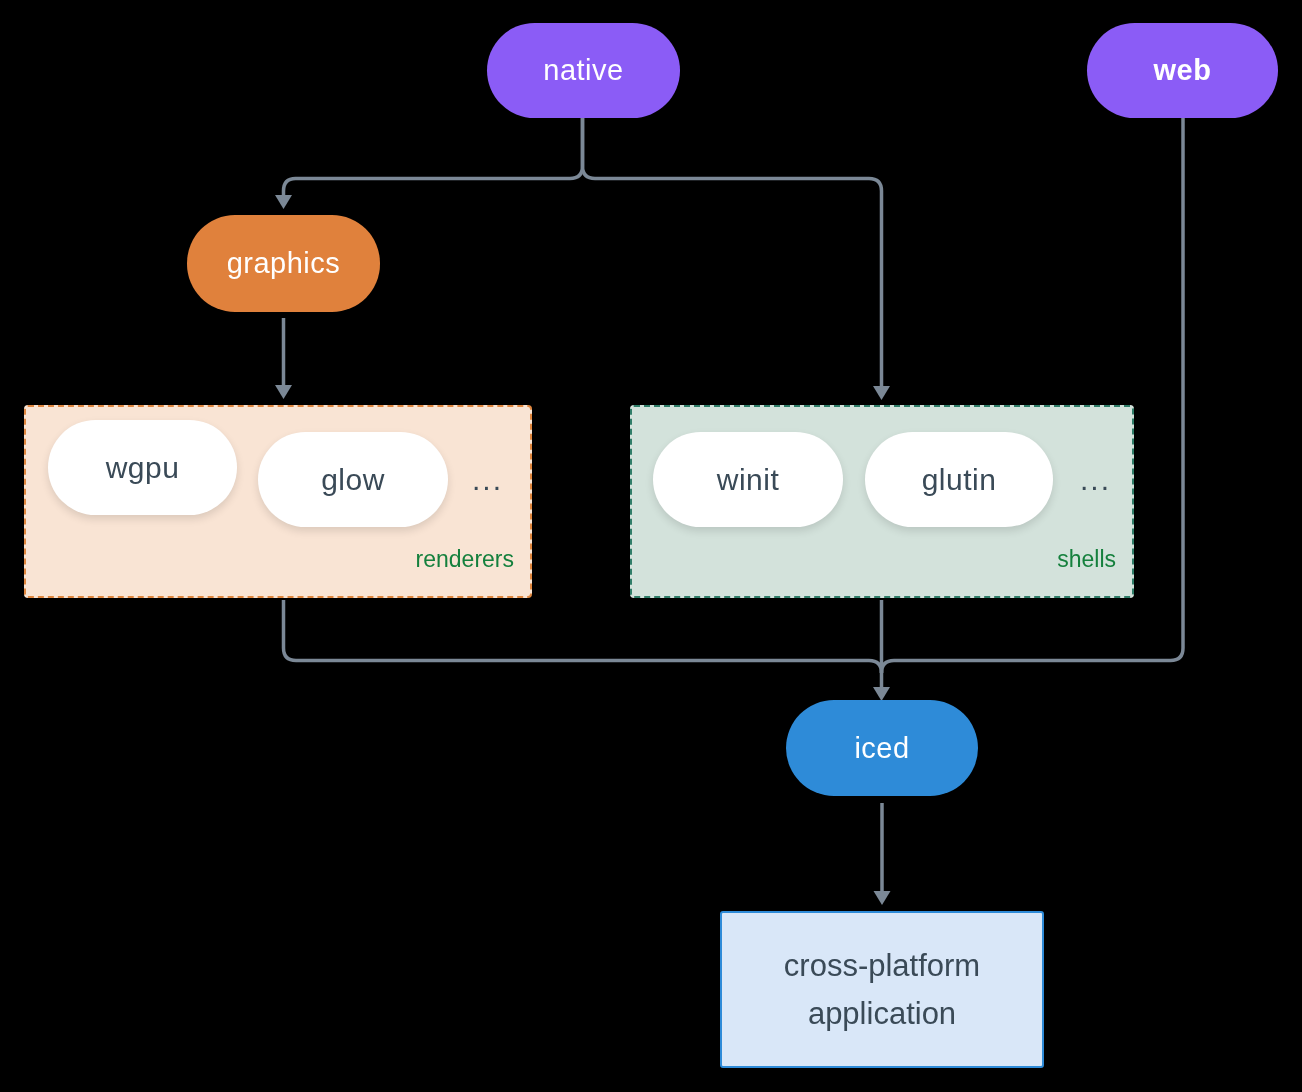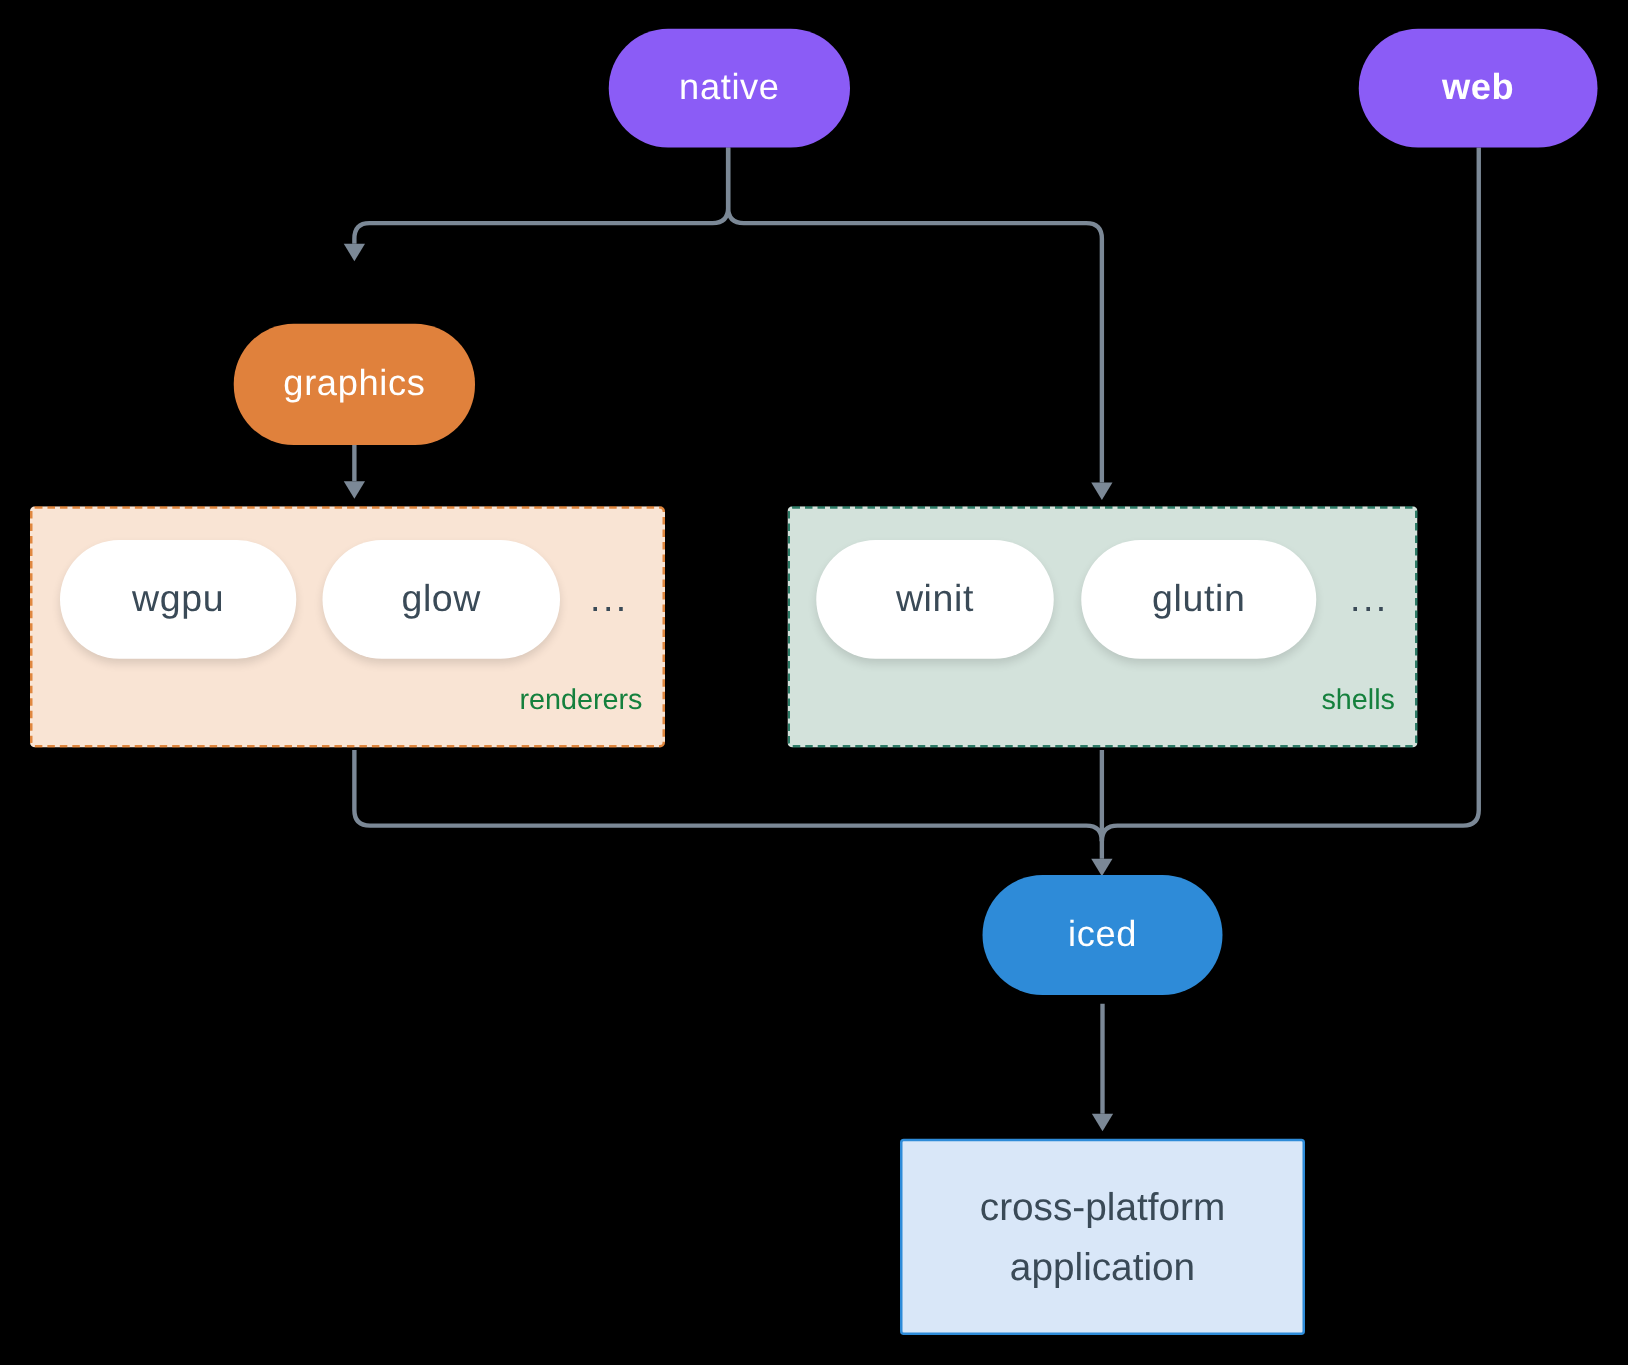--- a/index.html
+++ b/index.html
@@ -26,21 +26,21 @@
   .pill {
     display: flex;
     align-items: center;
     justify-content: center;
     border-radius: 48px;
     font-size: 29px;
     letter-spacing: 0.5px;
   }
 
   .pill-purple { background: #8b5cf6; color: #ffffff; }
-  .pill-orange { background: #e0813c; color: #ffffff; margin-top: 44px; }
+  .pill-orange { background: #e0813c; color: #ffffff; }
   .pill-blue   { background: #2e8bd8; color: #ffffff; }
   .pill-white  {
     background: #ffffff;
     color: #3a4a57;
     font-size: 30px;
     box-shadow: 0 4px 8px rgba(0,0,0,0.12);
   }
 
   .node-native   { left: 487px; top: 23px;  width: 193px; height: 95px; }
   .node-web      { left: 1087px; top: 23px; width: 191px; height: 95px; font-weight: bold; }
@@ -55,21 +55,21 @@
     background: #f9e4d4;
     border: 2px dashed #e0873f;
   }
   .group-shells {
     left: 630px; top: 405px; width: 504px; height: 193px;
     background: #d3e2db;
     border: 2px dashed #2f7d68;
   }
   .group-box .pill { position: absolute; }
 
-  .renderers-pill-1 { left: 22px;  top: 25px; width: 189px; height: 95px; }
+  .renderers-pill-1 { left: 22px;  top: 13px; width: 189px; height: 95px; }
   .renderers-pill-2 { left: 232px; top: 25px; width: 190px; height: 95px; }
   .shells-pill-1    { left: 21px;  top: 25px; width: 190px; height: 95px; }
   .shells-pill-2    { left: 233px; top: 25px; width: 188px; height: 95px; }
 
   .ellipsis {
     position: absolute;
     top: 25px;
     height: 95px;
     display: flex;
     align-items: center;

